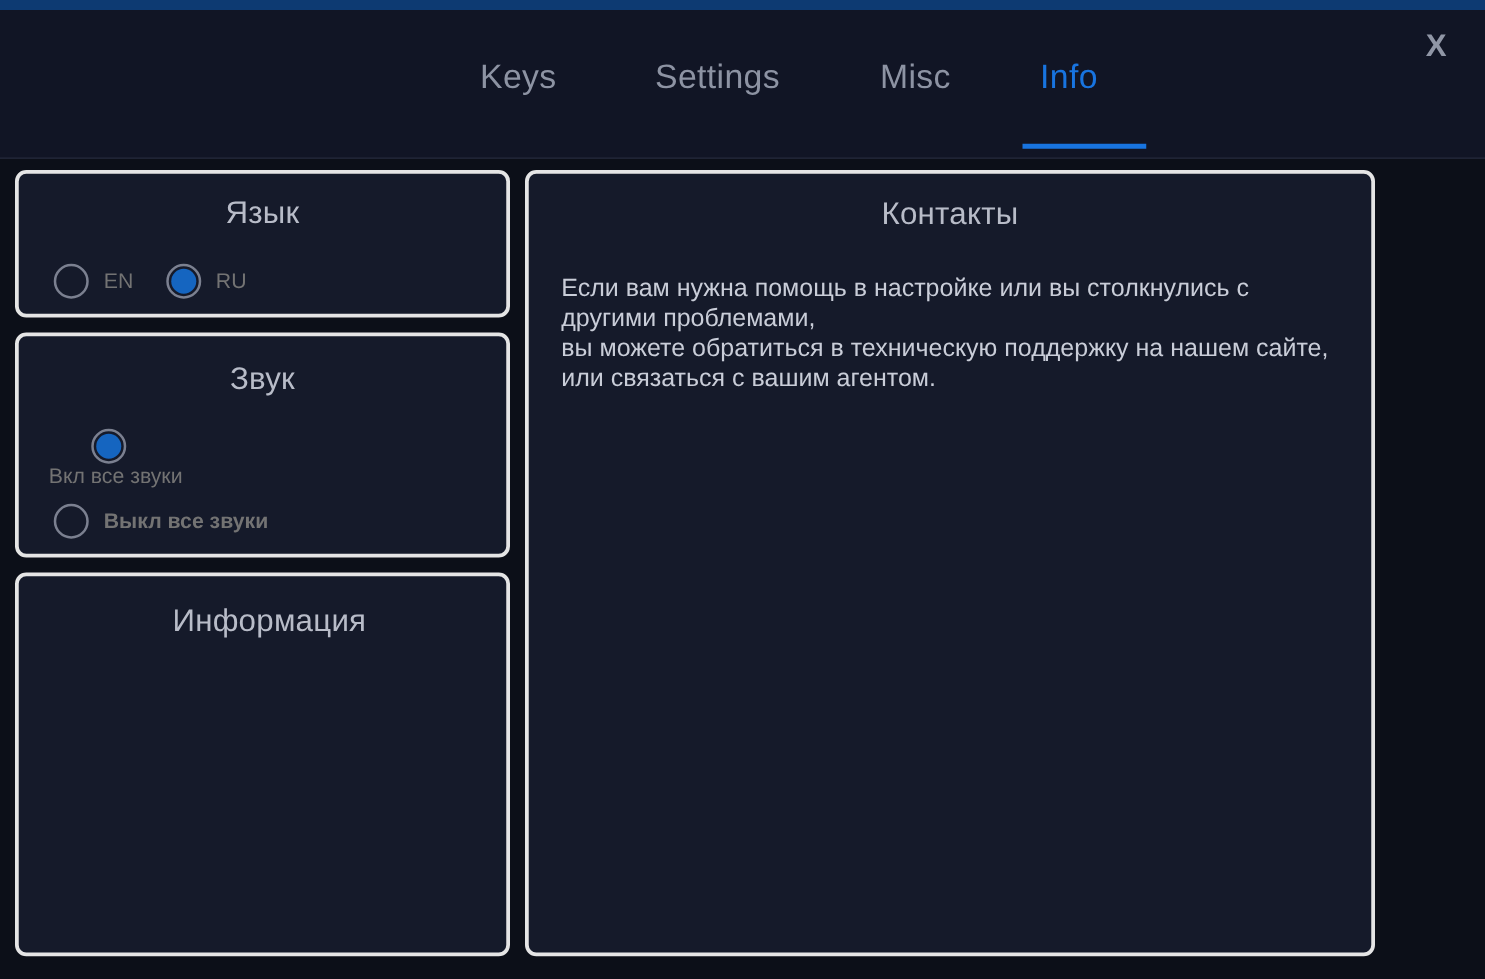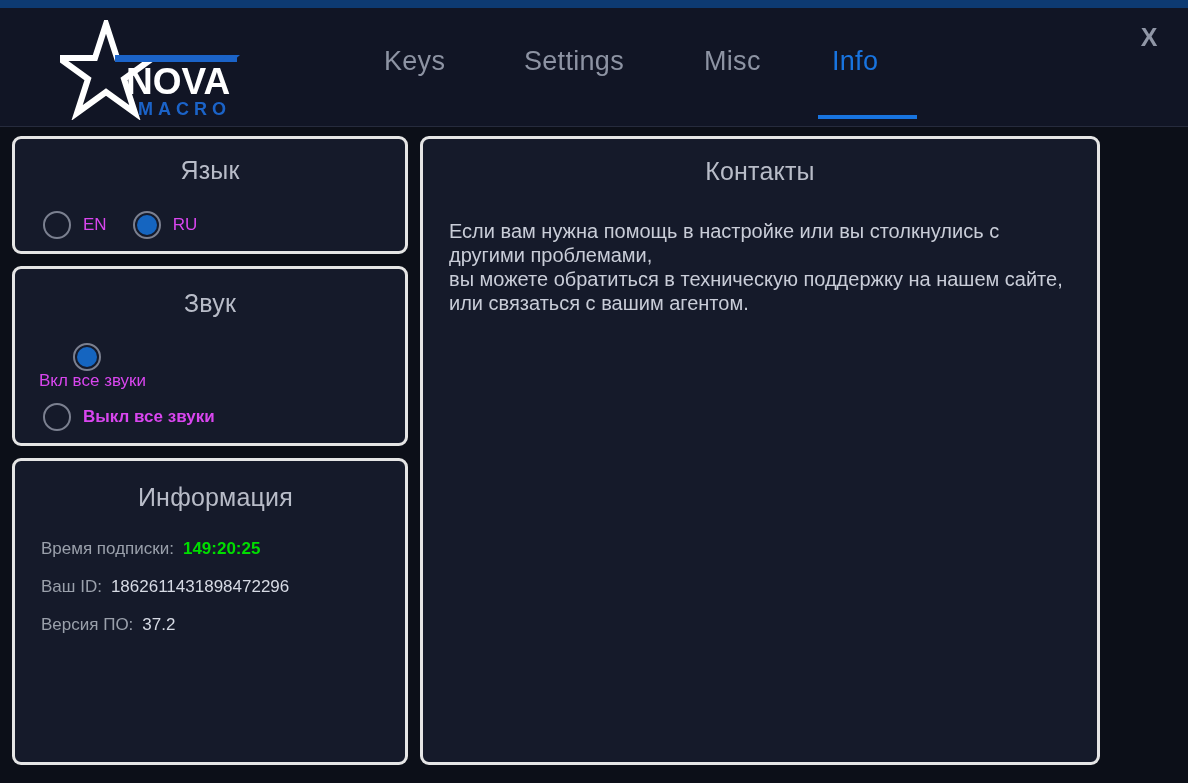--- a/index.html
+++ b/index.html
@@ -144,21 +144,21 @@
   .radio.checked::after {
     content: "";
     position: absolute;
     left: 2px; top: 2px;
     width: 20px; height: 20px;
     border-radius: 50%;
     background: #1565c0;
   }
   .radio-label {
     margin-left: 12px;
-    color: #d946ef;
+    color: #737373;
     font-size: 17px;
     white-space: nowrap;
   }
 
   
   .lang-row { left: 28px; top: 72px; }
   .lang-row .radio-label { margin-right: 26px; }
 
   .sound-row-1 { left: 12px; top: 74px; flex-direction: column; }
   .sound-row-2 { left: 28px; top: 134px; font-weight: bold; }
@@ -193,31 +193,20 @@
 </style>
 </head>
 <body>
 
 <div id="app">
 
   <div class="top-strip"></div>
 
   <div class="header">
 
-    <div class="logo">
-      <svg width="200" height="100" viewBox="0 0 200 100">
-        <g>
-          <path d="M46 4 L57 38 L93 38 L64 59 L75 93 L46 72 L17 93 L28 59 L-1 38 L35 38 Z" fill="none" stroke="#ffffff" stroke-width="6" stroke-linejoin="miter"></path>
-        </g>
-        <rect x="55" y="35" width="122" height="7" fill="#1b63c8"></rect>
-        <polygon points="168,35 180,35 172,42 160,42" fill="#1b63c8"></polygon>
-        <text x="66" y="74" font-family="'Liberation Sans', sans-serif" font-size="37" font-weight="bold" fill="#ffffff" letter-spacing="0">NOVA</text>
-        <text x="78" y="95" font-family="'Liberation Sans', sans-serif" font-size="18" font-weight="bold" fill="#1b63c8" letter-spacing="5">MACRO</text>
-      </svg>
-    </div>
 
     <div class="tabs">
       <div class="tab" style="left:24px;">Keys</div>
       <div class="tab" style="left:164px;">Settings</div>
       <div class="tab" style="left:344px;">Misc</div>
       <div class="tab active" style="left:472px;">Info</div>
       <div class="tab-underline" style="left:458px; width:99px;"></div>
     </div>
 
     <div class="close-btn">X</div>
@@ -242,31 +231,20 @@
         <span class="radio-label">Вкл все звуки</span>
       </div>
       <div class="radio-row sound-row-2">
         <span class="radio"></span>
         <span class="radio-label">Выкл все звуки</span>
       </div>
     </div>
 
     <div class="panel" id="panel-info">
       <div class="panel-title">Информация</div>
-      <div class="info-lines">
-        <div class="info-line">
-          <span class="info-label">Время подписки:</span><span class="info-value accent">149:20:25</span>
-        </div>
-        <div class="info-line">
-          <span class="info-label">Ваш ID:</span><span class="info-value">1862611431898472296</span>
-        </div>
-        <div class="info-line">
-          <span class="info-label">Версия ПО:</span><span class="info-value">37.2</span>
-        </div>
-      </div>
     </div>
 
     <div class="panel" id="panel-contacts">
       <div class="panel-title">Контакты</div>
       <div class="contacts-body">
         <p>Если вам нужна помощь в настройке или вы столкнулись с другими проблемами,</p>
         <p>вы можете обратиться в техническую поддержку на нашем сайте,</p>
         <p>или связаться с вашим агентом.</p>
       </div>
     </div>

